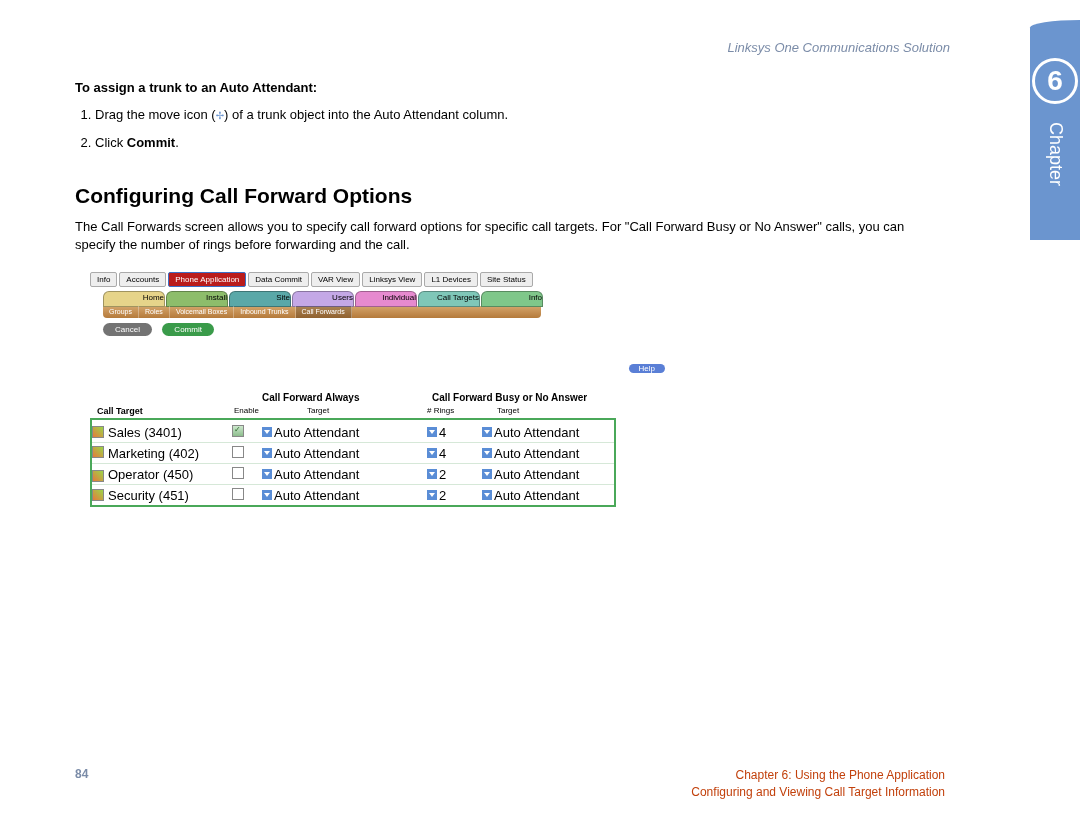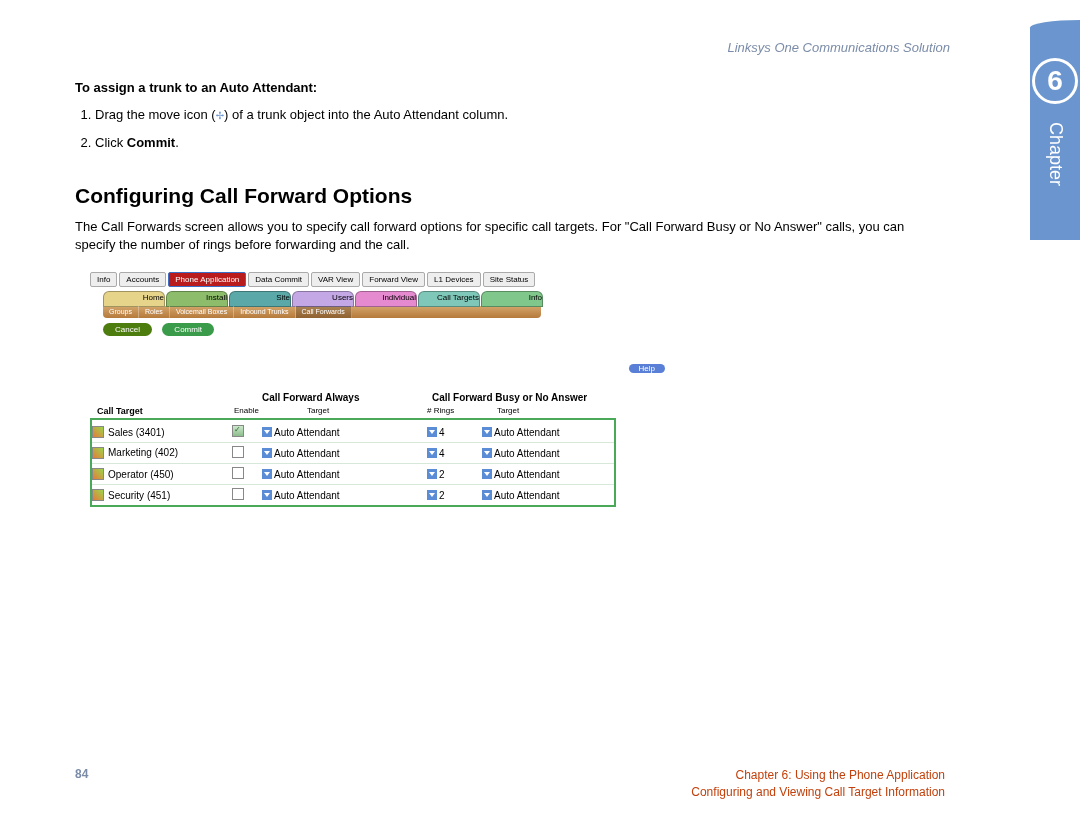--- a/index.html
+++ b/index.html
@@ -20,21 +20,21 @@
 .nav-row { display:flex; margin:4px 0 0 28px; }
 .nav-tab { width:60px; height:14px; font-size:8px; text-align:right; line-height:12px; border:1px solid rgba(0,0,0,.3); border-radius:6px 6px 0 0; margin-right:1px; }
 .nrow2 { display:flex; margin-left:28px; margin-top:-1px; }
 .nrow2-tab { font-size:7px; padding:2px 6px; color:#fff; }
 .brown-bar { background:linear-gradient(#d4a56b,#b57a3b); height:12px; display:flex; }
 .btn-pill { display:inline-block; font-size:8px; padding:2px 12px; border-radius:9px; color:#fff; margin:4px 4px 0 28px; }
 .help-pill { display:inline-block; font-size:8px; padding:0px 10px; border-radius:8px; background:#5a7fd6; color:#fff; float:right; margin-right:30px; margin-top:28px;}
 .table-area { margin-top:45px; border:2px solid #4aa859; width:522px; margin-left:15px; position:relative;}
 .table-header { display:flex; font-size:10px; font-weight:bold; position:absolute; top:-28px; left:0; width:100%;}
 .col-h { position:absolute; top:-14px; font-size:8px;}
-.tbl-row { display:flex; align-items:center; height:20px; font-size:10px; border-top:1px solid #d6e8d8; }
+.tbl-row { display:flex; align-items:center; height:20px; font-size:13px; border-top:1px solid #d6e8d8; }
 .tbl-row:first-child { border-top:none; }
 .checkbox { width:10px; height:10px; border:1px solid #888; display:inline-block; background:#fff; margin-right:2px; }
 .checkbox.checked { background:linear-gradient(#cde8cd,#8dbd8d); position:relative;}
 .checkbox.checked:after { content:'✓'; font-size:8px; color:#2a6b2a; position:absolute; top:-1px; left:1px;}
 .drop-icon { width:10px; height:10px; background:#5a8dd6; display:inline-block; margin-right:2px; position:relative;}
 .drop-icon:after { content:''; position:absolute; top:3px; left:2px; border-left:3px solid transparent; border-right:3px solid transparent; border-top:4px solid #fff;}
 .ct-icon { width:10px; height:10px; display:inline-block; margin-right:4px; background:linear-gradient(45deg,#e67a3a,#9bd64a); border:1px solid #888;}
 .footer { position:absolute; bottom:33px; left:75px; width:870px; display:flex; justify-content:space-between; font-size:12px; }
 .page-num { color:#7b8ca8; font-weight:bold; }
 .footer-right { text-align:right; color:#c2410c; line-height:1.4; }
@@ -58,21 +58,21 @@
   <div class="section-heading">Configuring Call Forward Options</div>
   <div class="section-para">The Call Forwards screen allows you to specify call forward options for specific call targets. For "Call Forward Busy or No Answer" calls, you can specify the number of rings before forwarding and the call.</div>
 
   <div class="screenshot">
     <div class="top-tabs" id="top-tabs">
         <span class="top-tab">Info</span>
         <span class="top-tab">Accounts</span>
         <span class="top-tab active">Phone Application</span>
         <span class="top-tab">Data Commit</span>
         <span class="top-tab">VAR View</span>
-        <span class="top-tab">Forward View</span>
+        <span class="top-tab">Linksys View</span>
         <span class="top-tab">L1 Devices</span>
         <span class="top-tab">Site Status</span>
       </div>
 
     <div class="nav-row" id="nav1">
         <div class="nav-tab" style="background: rgb(230, 212, 138);">Home</div>
         <div class="nav-tab" style="background: rgb(141, 189, 107);">Install</div>
         <div class="nav-tab" style="background: rgb(90, 168, 168);">Site</div>
         <div class="nav-tab" style="background: rgb(196, 168, 230);">Users</div>
         <div class="nav-tab" style="background: rgb(230, 138, 207);">Individual</div>
@@ -81,21 +81,21 @@
       </div>
     <div class="nrow2 brown-bar" id="nav2" style="margin-left:28px; width:438px; border-radius:0 0 4px 4px;">
         <div class="nrow2-tab" style="border-right: 1px solid rgba(255, 255, 255, 0.3);">Groups</div>
         <div class="nrow2-tab" style="border-right: 1px solid rgba(255, 255, 255, 0.3);">Roles</div>
         <div class="nrow2-tab" style="border-right: 1px solid rgba(255, 255, 255, 0.3);">Voicemail Boxes</div>
         <div class="nrow2-tab" style="border-right: 1px solid rgba(255, 255, 255, 0.3);">Inbound Trunks</div>
         <div class="nrow2-tab" style="border-right: 1px solid rgba(255, 255, 255, 0.3); background: rgba(0, 0, 0, 0.2);">Call Forwards</div>
       </div>
 
     <div style="margin-top:0;">
-      <span class="btn-pill" style="background:#4d7c0f;">Cancel</span>
+      <span class="btn-pill" style="background:#737373;">Cancel</span>
       <span class="btn-pill" style="background:#3a9b4a; margin-left:2px;">Commit</span>
     </div>
     <span class="help-pill">Help</span>
     <div style="clear:both;"></div>
 
     <div class="table-area">
       <div class="table-header">
         <span style="position:absolute; left:170px;">Call Forward Always</span>
         <span style="position:absolute; left:340px;">Call Forward Busy or No Answer</span>
       </div>

